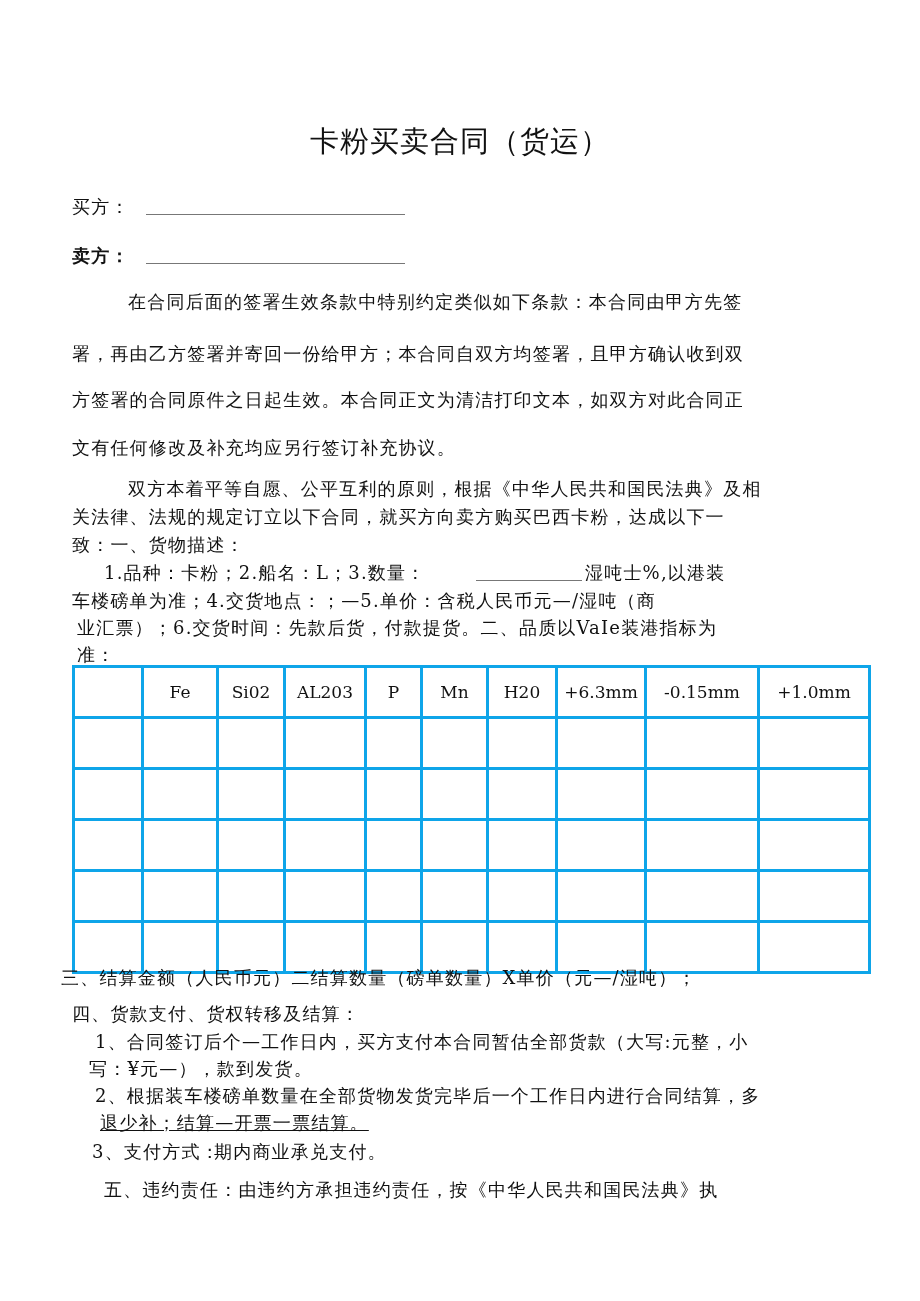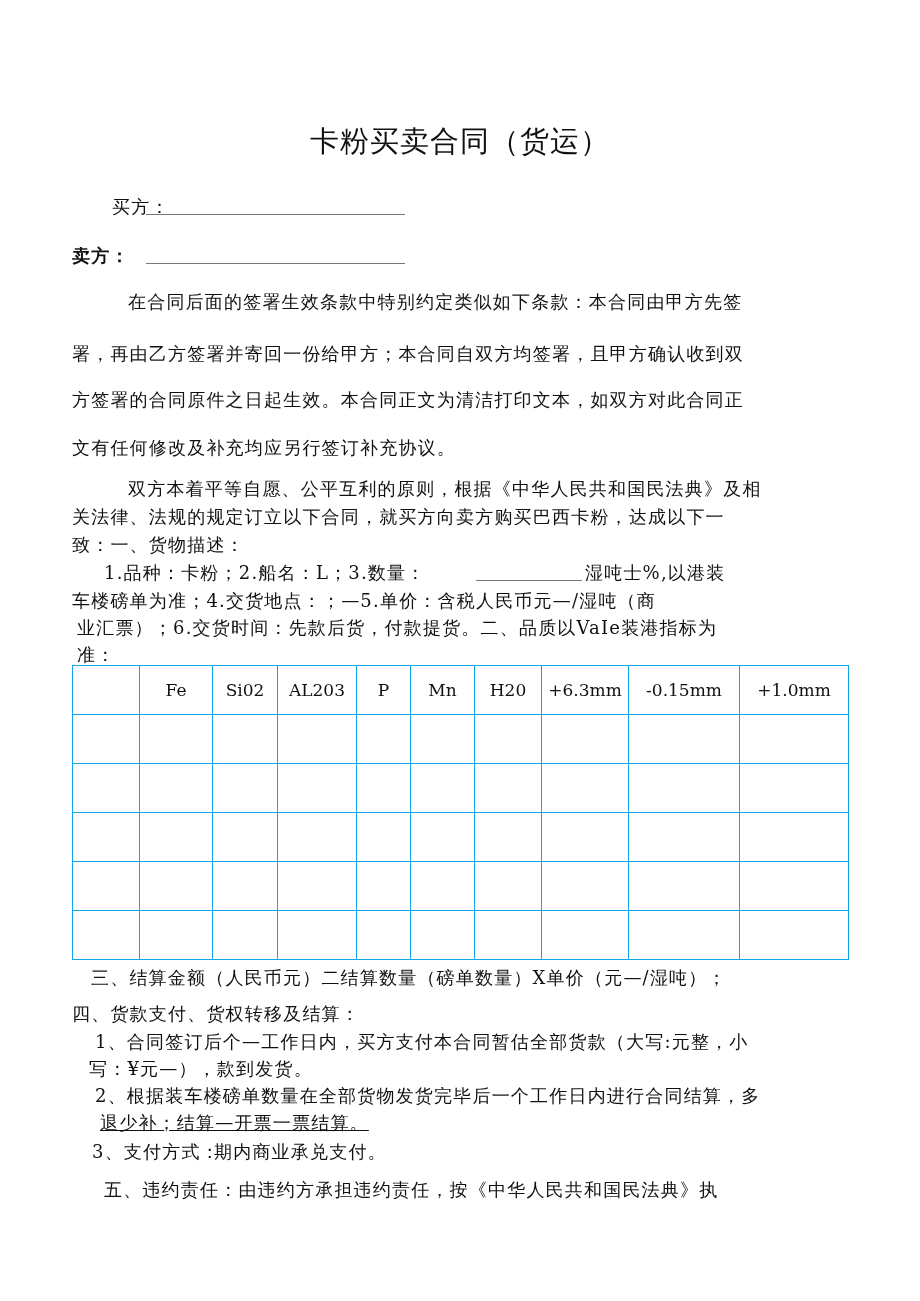--- a/index.html
+++ b/index.html
@@ -3,28 +3,28 @@
 <meta charset="utf-8">
 <style>
   html, body { margin:0; padding:0; background:#fff; }
   body { width:920px; height:1301px; position:relative; overflow:hidden;
     font-family:"DejaVu Serif", serif; color:#111; }
   .abs { position:absolute; white-space:nowrap; }
   .title { left:0; width:920px; top:122px; text-align:center; font-size:29px; letter-spacing:1px; font-family:"DejaVu Sans", sans-serif; font-weight:300; }
   .body { font-size:18px; letter-spacing:1.2px; }
   .line { border-bottom:1px solid #777; height:0; }
   table.q { position:absolute; left:72px; top:665px; border-collapse:collapse; }
-  table.q td { border:1px solid #0ea5e9; height:48px; padding:0; text-align:center; font-size:17px; font-family:"DejaVu Serif", serif; }
+  table.q td { border:3px solid #0ea5e9; height:48px; padding:0; text-align:center; font-size:17px; font-family:"DejaVu Serif", serif; }
 </style>
 </head>
 <body>
 
 <div class="abs title">卡粉买卖合同（货运）</div>
 
-<div class="abs body" style="left:72px;top:195px;margin-left:40px;">买方：</div>
+<div class="abs body" style="left:72px;top:195px;">买方：</div>
 <div class="abs line" style="left:146px;top:214px;width:259px;"></div>
 <div class="abs body" style="left:72px;top:244px;font-weight:bold;">卖方：</div>
 <div class="abs line" style="left:146px;top:263px;width:259px;"></div>
 
 <div class="abs body" style="left:128px;top:290px;">在合同后面的签署生效条款中特别约定类似如下条款：本合同由甲方先签</div>
 <div class="abs body" style="left:72px;top:342px;">署，再由乙方签署并寄回一份给甲方；本合同自双方均签署，且甲方确认收到双</div>
 <div class="abs body" style="left:72px;top:388px;">方签署的合同原件之日起生效。本合同正文为清洁打印文本，如双方对此合同正</div>
 <div class="abs body" style="left:72px;top:436px;">文有任何修改及补充均应另行签订补充协议。</div>
 
 <div class="abs body" style="left:128px;top:477px;">双方本着平等自愿、公平互利的原则，根据《中华人民共和国民法典》及相</div>
@@ -108,21 +108,21 @@
         <td></td>
         <td></td>
         <td></td>
         <td></td>
         <td></td>
         <td></td>
       </tr>
 </tbody>
   </table>
 
-<div class="abs body" style="left:91px;top:966px;text-align:right;">三、结算金额（人民币元）二结算数量（磅单数量）X单价（元—/湿吨）；</div>
+<div class="abs body" style="left:61px;top:966px;text-align:right;">三、结算金额（人民币元）二结算数量（磅单数量）X单价（元—/湿吨）；</div>
 <div class="abs body" style="left:72px;top:1002px;">四、货款支付、货权转移及结算：</div>
 <div class="abs body" style="left:95px;top:1030px;">1、合同签订后个—工作日内，买方支付本合同暂估全部货款（大写:元整，小</div>
 <div class="abs body" style="left:89px;top:1057px;">写：¥元—），款到发货。</div>
 <div class="abs body" style="left:95px;top:1084px;">2、根据装车楼磅单数量在全部货物发货完毕后一个工作日内进行合同结算，多</div>
 <div class="abs body" style="left:100px;top:1111px;text-decoration:underline;">退少补；结算—开票一票结算。</div>
 <div class="abs body" style="left:92px;top:1140px;">3、支付方式：</div>
 <div class="abs body" style="left:214px;top:1140px;">期内商业承兑支付。</div>
 <div class="abs body" style="left:104px;top:1178px;">五、违约责任：由违约方承担违约责任，按《中华人民共和国民法典》执</div>
 
 </body></html>

